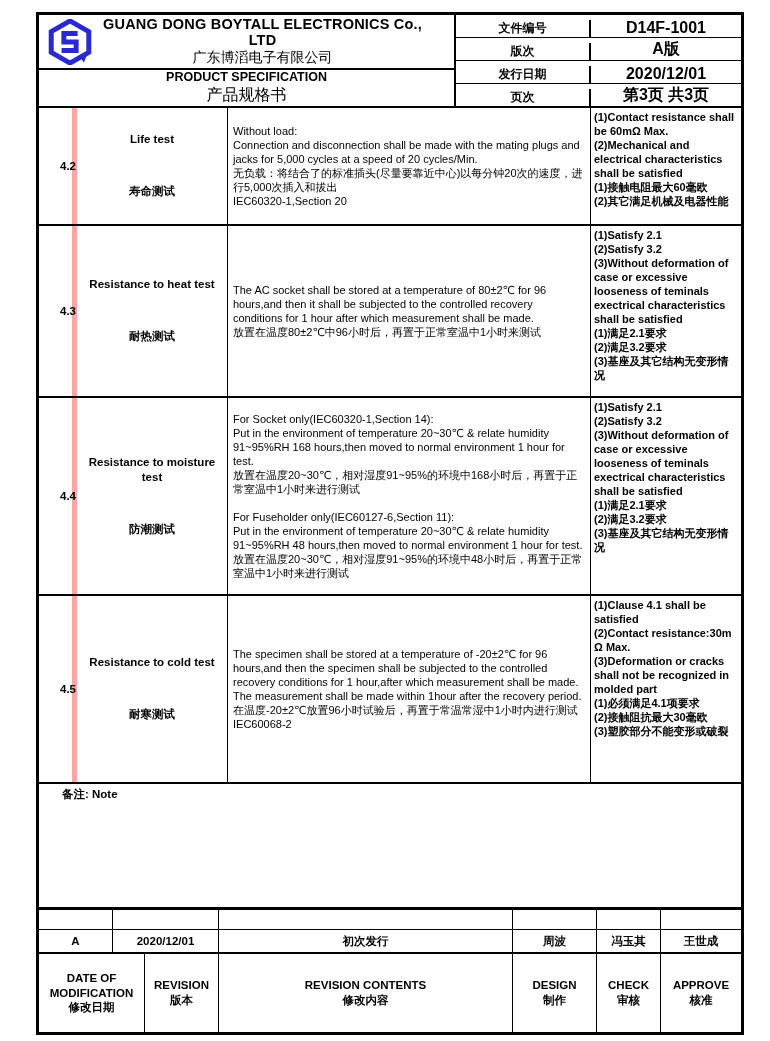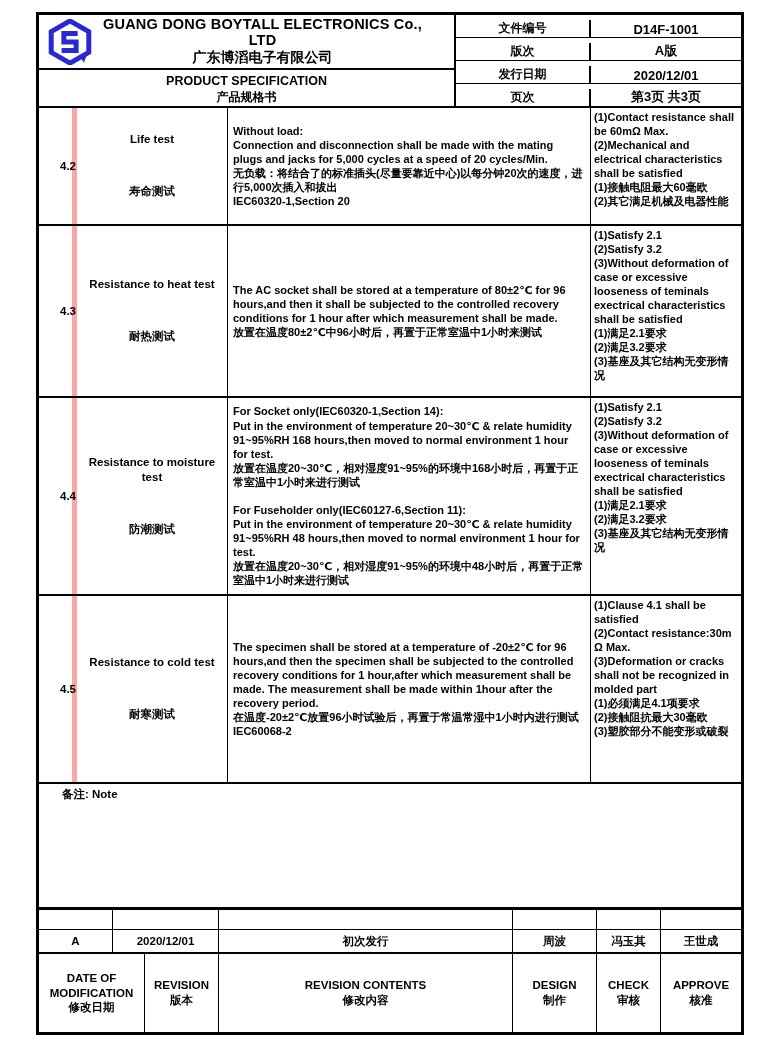--- a/index.html
+++ b/index.html
@@ -19,49 +19,49 @@
   }
 
   
   .hdr { display: flex; height: 93px; border-bottom: 2px solid #000; }
   .hdr-left { flex: 1; display: flex; flex-direction: column; }
   .hdr-company { height: 55px; border-bottom: 2px solid #000;
                  display: flex; align-items: center; padding-left: 8px; }
   .hdr-logo { width: 46px; height: 46px; flex: 0 0 auto; margin-right: 8px; }
   .hdr-company-names { flex: 1; text-align: center; padding-right: 30px; }
   .company-en { font-size: 14.5px; font-weight: bold; letter-spacing: .2px; }
-  .company-cn { font-size: 14px; font-weight: bold; margin-top: 1px; }
+  .company-cn { font-size: 14px; font-weight: normal; margin-top: 1px; }
   .hdr-title { flex: 1; display: flex; flex-direction: column; justify-content: flex-end; text-align: center; }
   .title-en { font-size: 12.5px; font-weight: bold; }
-  .title-cn { font-size: 12px; font-weight: bold; margin-top: 1px; }
+  .title-cn { font-size: 16px; font-weight: normal; margin-top: 1px; }
 
   .hdr-right { width: 287px; border-left: 2px solid #000; display: flex; flex-direction: column; }
   .hdr-info-row { flex: 1; display: flex; border-bottom: 1px solid #000; align-items: flex-end; }
   .hdr-info-row:last-child { border-bottom: none; }
   .hdr-info-label { width: 135px; border-right: 2px solid #000;
                     display: flex; align-items: center; justify-content: center;
                     font-size: 12px; font-weight: bold; }
   .hdr-info-value { flex: 1; display: flex; align-items: center; justify-content: center;
-                    font-size: 13px; font-weight: bold; }
+                    font-size: 16px; font-weight: bold; }
 
   
   .trow { display: flex; border-bottom: 2px solid #000; }
   .trow.h1 { height: 118px; }
   .trow.h2 { height: 172px; }
   .trow.h3 { height: 198px; }
   .trow.h4 { height: 188px; }
   .c-no { width: 38px; border-right: 5px solid #fca5a5;
           display: flex; align-items: center; justify-content: center;
           font-size: 11.5px; font-weight: bold; padding-left: 25px; }
   .c-name { width: 151px; border-right: 1px solid #000;
             display: flex; flex-direction: column; align-items: center; justify-content: center;
             text-align: center; font-size: 11.5px; font-weight: bold; line-height: 1.35; padding: 2px; gap: 36px; }
   .c-desc { flex: 1; border-right: 1px solid #000;
             display: flex; align-items: center;
-            font-size: 11px; font-weight: bold; line-height: 1.28;
+            font-size: 11px; font-weight: normal; line-height: 1.28;
             padding: 4px 5px; white-space: pre-line; }
   .c-req { width: 150px; padding: 3px 3px;
            font-size: 11px; font-weight: bold; line-height: 1.27;
            white-space: pre-line; }
 
   
   .note { height: 126px; border-bottom: 3px solid #000;
           font-size: 11.5px; font-weight: bold; padding: 3px 23px; }
 
   

